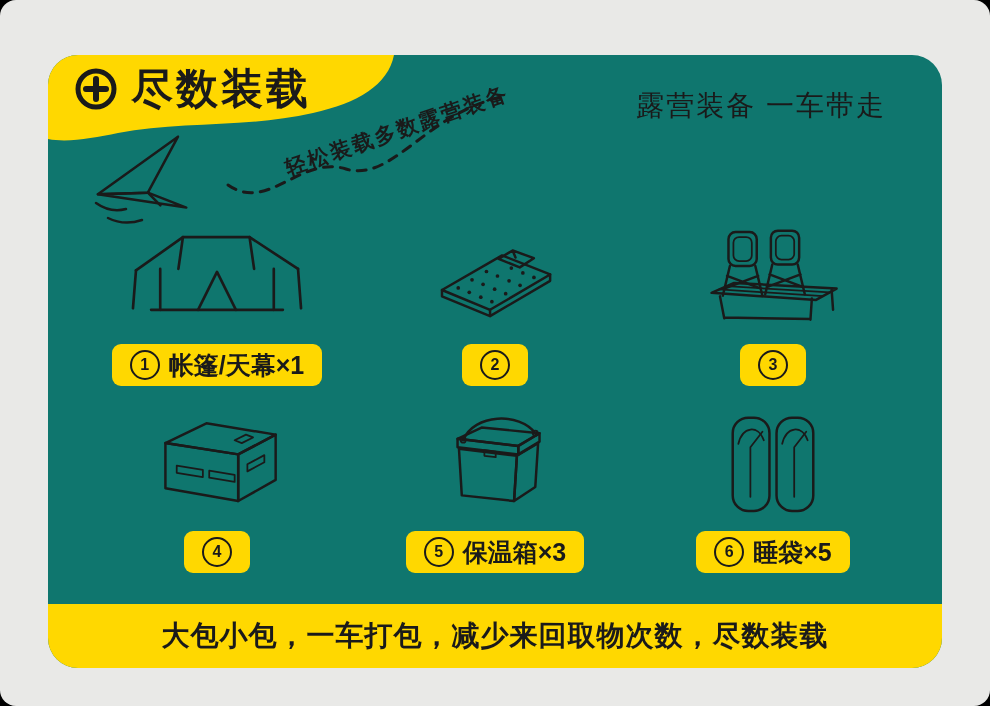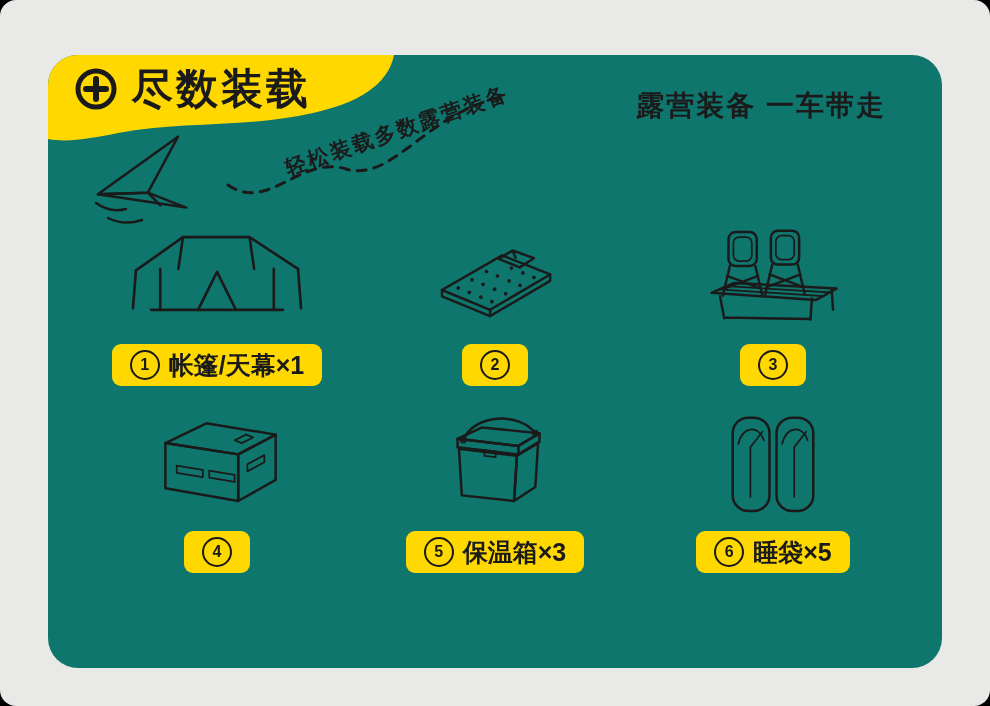--- a/index.html
+++ b/index.html
@@ -5,21 +5,21 @@
   html,body{margin:0;padding:0;}
   body{background:#000;font-family:"Liberation Sans","DejaVu Sans",sans-serif;color:#1a1a1a;}
   .page{position:relative;width:990px;height:706px;background:#e9e9e7;border-radius:16px;overflow:hidden;}
   .card{position:absolute;left:48px;top:55px;width:894px;height:613px;background:#0f766e;border-radius:30px;overflow:hidden;}
 
   .ribbon{position:absolute;left:0;top:0;width:370px;height:120px;z-index:1;}
   .badge-row{position:absolute;left:26px;top:12px;display:flex;align-items:center;gap:13px;z-index:2;}
   .badge-row .plus-ic{width:44px;height:44px;display:block;}
   .badge-title{font-size:42px;font-weight:bold;letter-spacing:3px;line-height:1;}
 
-  .right-heading{position:absolute;top:32px;right:56px;font-size:28px;font-weight:bold;letter-spacing:2px;z-index:2;}
+  .right-heading{position:absolute;top:32px;right:56px;font-size:28px;font-weight:normal;letter-spacing:2px;z-index:2;}
 
   .doodle{position:absolute;left:30px;top:30px;width:470px;height:210px;z-index:1;}
   .tagline{position:absolute;left:238px;top:100px;font-size:21px;font-weight:bold;letter-spacing:2.5px;transform:rotate(-19deg);transform-origin:left center;white-space:nowrap;z-index:2;}
 
   .items-grid{position:absolute;left:30px;right:30px;top:168px;display:grid;grid-template-columns:repeat(3,1fr);row-gap:24px;z-index:2;}
   .item{display:flex;flex-direction:column;align-items:center;}
   .icon-box{height:108px;display:flex;align-items:flex-end;justify-content:center;margin-bottom:13px;}
   .icon-box svg{width:178px;height:106px;display:block;}
   .pill{display:inline-flex;align-items:center;gap:9px;background:#ffd800;border-radius:9px;padding:6px 18px;font-size:25px;font-weight:bold;line-height:1.15;}
   .pill .num{flex:0 0 auto;width:26px;height:26px;border:2.5px solid #1a1a1a;border-radius:50%;display:flex;align-items:center;justify-content:center;font-size:16px;font-weight:bold;}
@@ -179,15 +179,18 @@
           </svg>
         </span>
         <span class="pill">
           <span class="num">6</span>
           <span>睡袋×5</span>
         </span>
       </div>
 
     </div>
 
+    <div class="banner">
+      <span>大包小包，一车打包，减少来回取物次数，尽数装载</span>
+    </div>
 
   </div>
 </div>
 
 </body></html>

